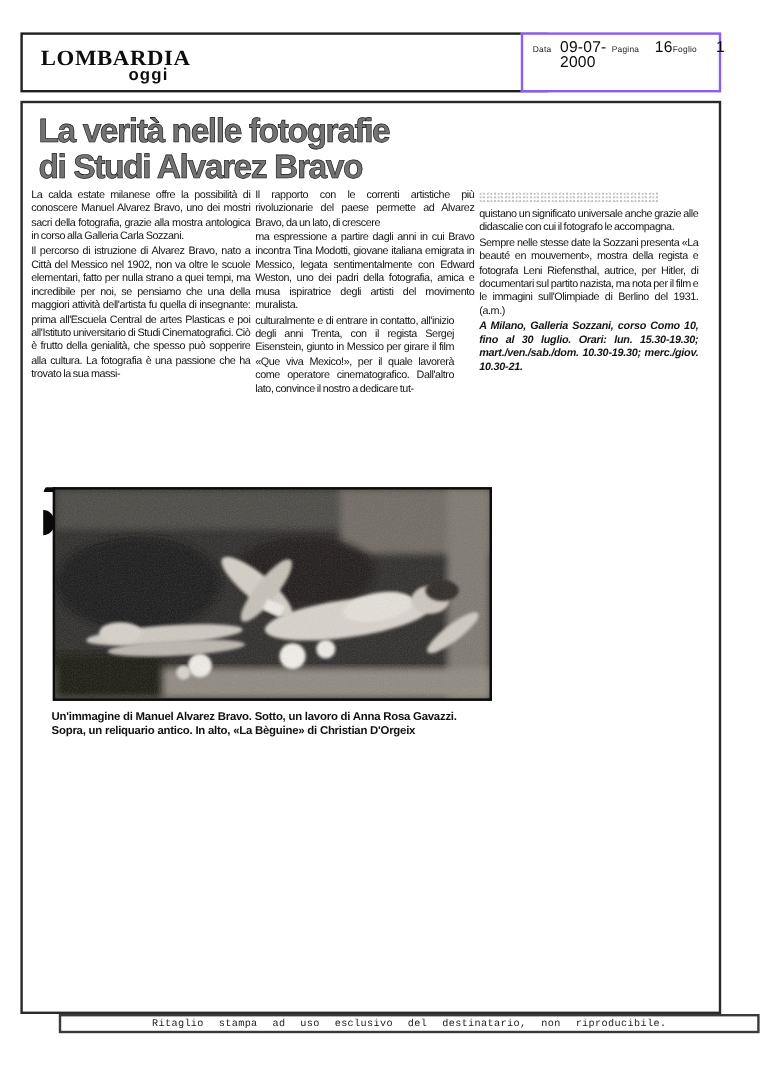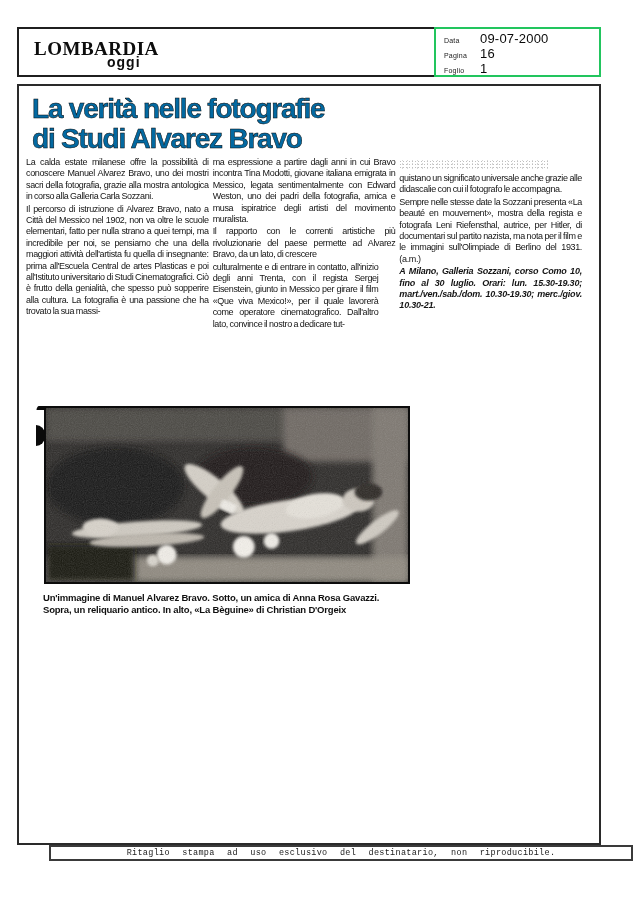--- a/index.html
+++ b/index.html
@@ -19,36 +19,36 @@
     font-family:"Liberation Serif", serif;font-weight:900;font-size:19px;
     letter-spacing:.5px;transform:scaleY(.95);color:#0d0d0d;white-space:nowrap;
   }
   .logo-sub{
     position:absolute;left:88px;top:25px;
     font-family:Liberation Sans, sans-serif;font-weight:900;font-size:14px;
     letter-spacing:1px;color:#0d0d0d;
   }
   .meta-box{
     position:absolute;left:434px;top:27px;width:167px;height:50px;
-    border:2px solid #22c55e;box-sizing:border-box;background:#fff;
-    display:flex;flex-direction:column;justify-content:space-around;padding:3px 8px;
+    border:2px solid #8b5cf6;box-sizing:border-box;background:#fff;
+    display:flex;flex-direction:row;justify-content:space-around;padding:3px 8px;
   }
   .meta-row{display:flex;align-items:baseline;line-height:13px;}
   .meta-label{width:36px;font-size:7px;color:#222;letter-spacing:.2px;}
   .meta-value{font-size:13px;color:#0a0a0a;letter-spacing:.2px;}
 
   
   .article-frame{
     position:absolute;left:17px;top:84px;width:584px;height:761px;
     border:2px solid #2a2a2a;box-sizing:border-box;background:#fff;
   }
   .headline{
     position:absolute;left:13px;top:8px;
     font-size:28px;line-height:30px;font-weight:900;letter-spacing:-1.2px;
-    color:#0369a1;-webkit-text-stroke:.5px #050505;white-space:nowrap;
+    color:#737373;-webkit-text-stroke:.5px #050505;white-space:nowrap;
   }
 
   .columns{
     position:absolute;left:7px;top:71px;width:556px;
     display:flex;gap:4px;
   }
   .col{flex:1 1 0;min-width:0;}
   .col p{
     margin:0 0 1px 0;font-size:9px;line-height:11.4px;letter-spacing:-.35px;
     word-spacing:-.5px;text-align:justify;color:#141414;
@@ -128,22 +128,22 @@
       <div>La verità nelle fotografie</div>
       <div>di Studi Alvarez Bravo</div>
     </div>
 
     <div class="columns">
       <div class="col">
         <p>La calda estate milanese offre la possibilità di conoscere Manuel Alvarez Bravo, uno dei mostri sacri della fotografia, grazie alla mostra antologica in corso alla Galleria Carla Sozzani.</p>
         <p>Il percorso di istruzione di Alvarez Bravo, nato a Città del Messico nel 1902, non va oltre le scuole elementari, fatto per nulla strano a quei tempi, ma incredibile per noi, se pensiamo che una della maggiori attività dell'artista fu quella di insegnante: prima all'Escuela Central de artes Plasticas e poi all'Istituto universitario di Studi Cinematografici. Ciò è frutto della genialità, che spesso può sopperire alla cultura. La fotografia è una passione che ha trovato la sua massi-</p>
       </div>
       <div class="col">
+        <p>Il rapporto con le correnti artistiche più rivoluzionarie del paese permette ad Alvarez Bravo, da un lato, di crescere</p>
         <p>ma espressione a partire dagli anni in cui Bravo incontra Tina Modotti, giovane italiana emigrata in Messico, legata sentimentalmente con Edward Weston, uno dei padri della fotografia, amica e musa ispiratrice degli artisti del movimento muralista.</p>
-        <p>Il rapporto con le correnti artistiche più rivoluzionarie del paese permette ad Alvarez Bravo, da un lato, di crescere</p>
         <p class="narrow">culturalmente e di entrare in contatto, all'inizio degli anni Trenta, con il regista Sergej Eisenstein, giunto in Messico per girare il film «Que viva Mexico!», per il quale lavorerà come operatore cinematografico. Dall'altro lato, convince il nostro a dedicare tut-</p>
       </div>
       <div class="col">
         <div class="smudge"></div>
         <p>quistano un significato universale anche grazie alle didascalie con cui il fotografo le accompagna.</p>
         <p>Sempre nelle stesse date la Sozzani presenta «La beauté en mouvement», mostra della regista e fotografa Leni Riefensthal, autrice, per Hitler, di documentari sul partito nazista, ma nota per il film e le immagini sull'Olimpiade di Berlino del 1931. (a.m.)</p>
         <p class="info">A Milano, Galleria Sozzani, corso Como 10, fino al 30 luglio. Orari: lun. 15.30-19.30; mart./ven./sab./dom. 10.30-19.30; merc./giov. 10.30-21.</p>
       </div>
     </div>
 
@@ -189,21 +189,21 @@
         <circle cx="122" cy="150" r="10" fill="#f1eee8" filter="url(#soft2)"></circle>
         <circle cx="200" cy="142" r="11" fill="#f4f1eb" filter="url(#soft2)"></circle>
         <circle cx="228" cy="136" r="8" fill="#efece6" filter="url(#soft2)"></circle>
         <circle cx="108" cy="156" r="6" fill="#d9d5cd" filter="url(#soft2)"></circle>
 
         <rect x="0" y="0" width="366" height="178" filter="url(#grainF)" opacity="0.22"></rect>
       </svg>
     </div>
 
     <div class="caption">
-      <div>Un'immagine di Manuel Alvarez Bravo. Sotto, un amica di Anna Rosa Gavazzi.</div>
+      <div>Un'immagine di Manuel Alvarez Bravo. Sotto, un lavoro di Anna Rosa Gavazzi.</div>
       <div>Sopra, un reliquario antico. In alto, «La Bèguine» di Christian D'Orgeix</div>
     </div>
 
     <div class="ink-dash"></div>
     <div class="ink-blob"></div>
   </div>
 
   <div class="footer-strip">
     <span class="footer-text">Ritaglio stampa ad uso esclusivo del destinatario, non riproducibile.</span>
   </div>

